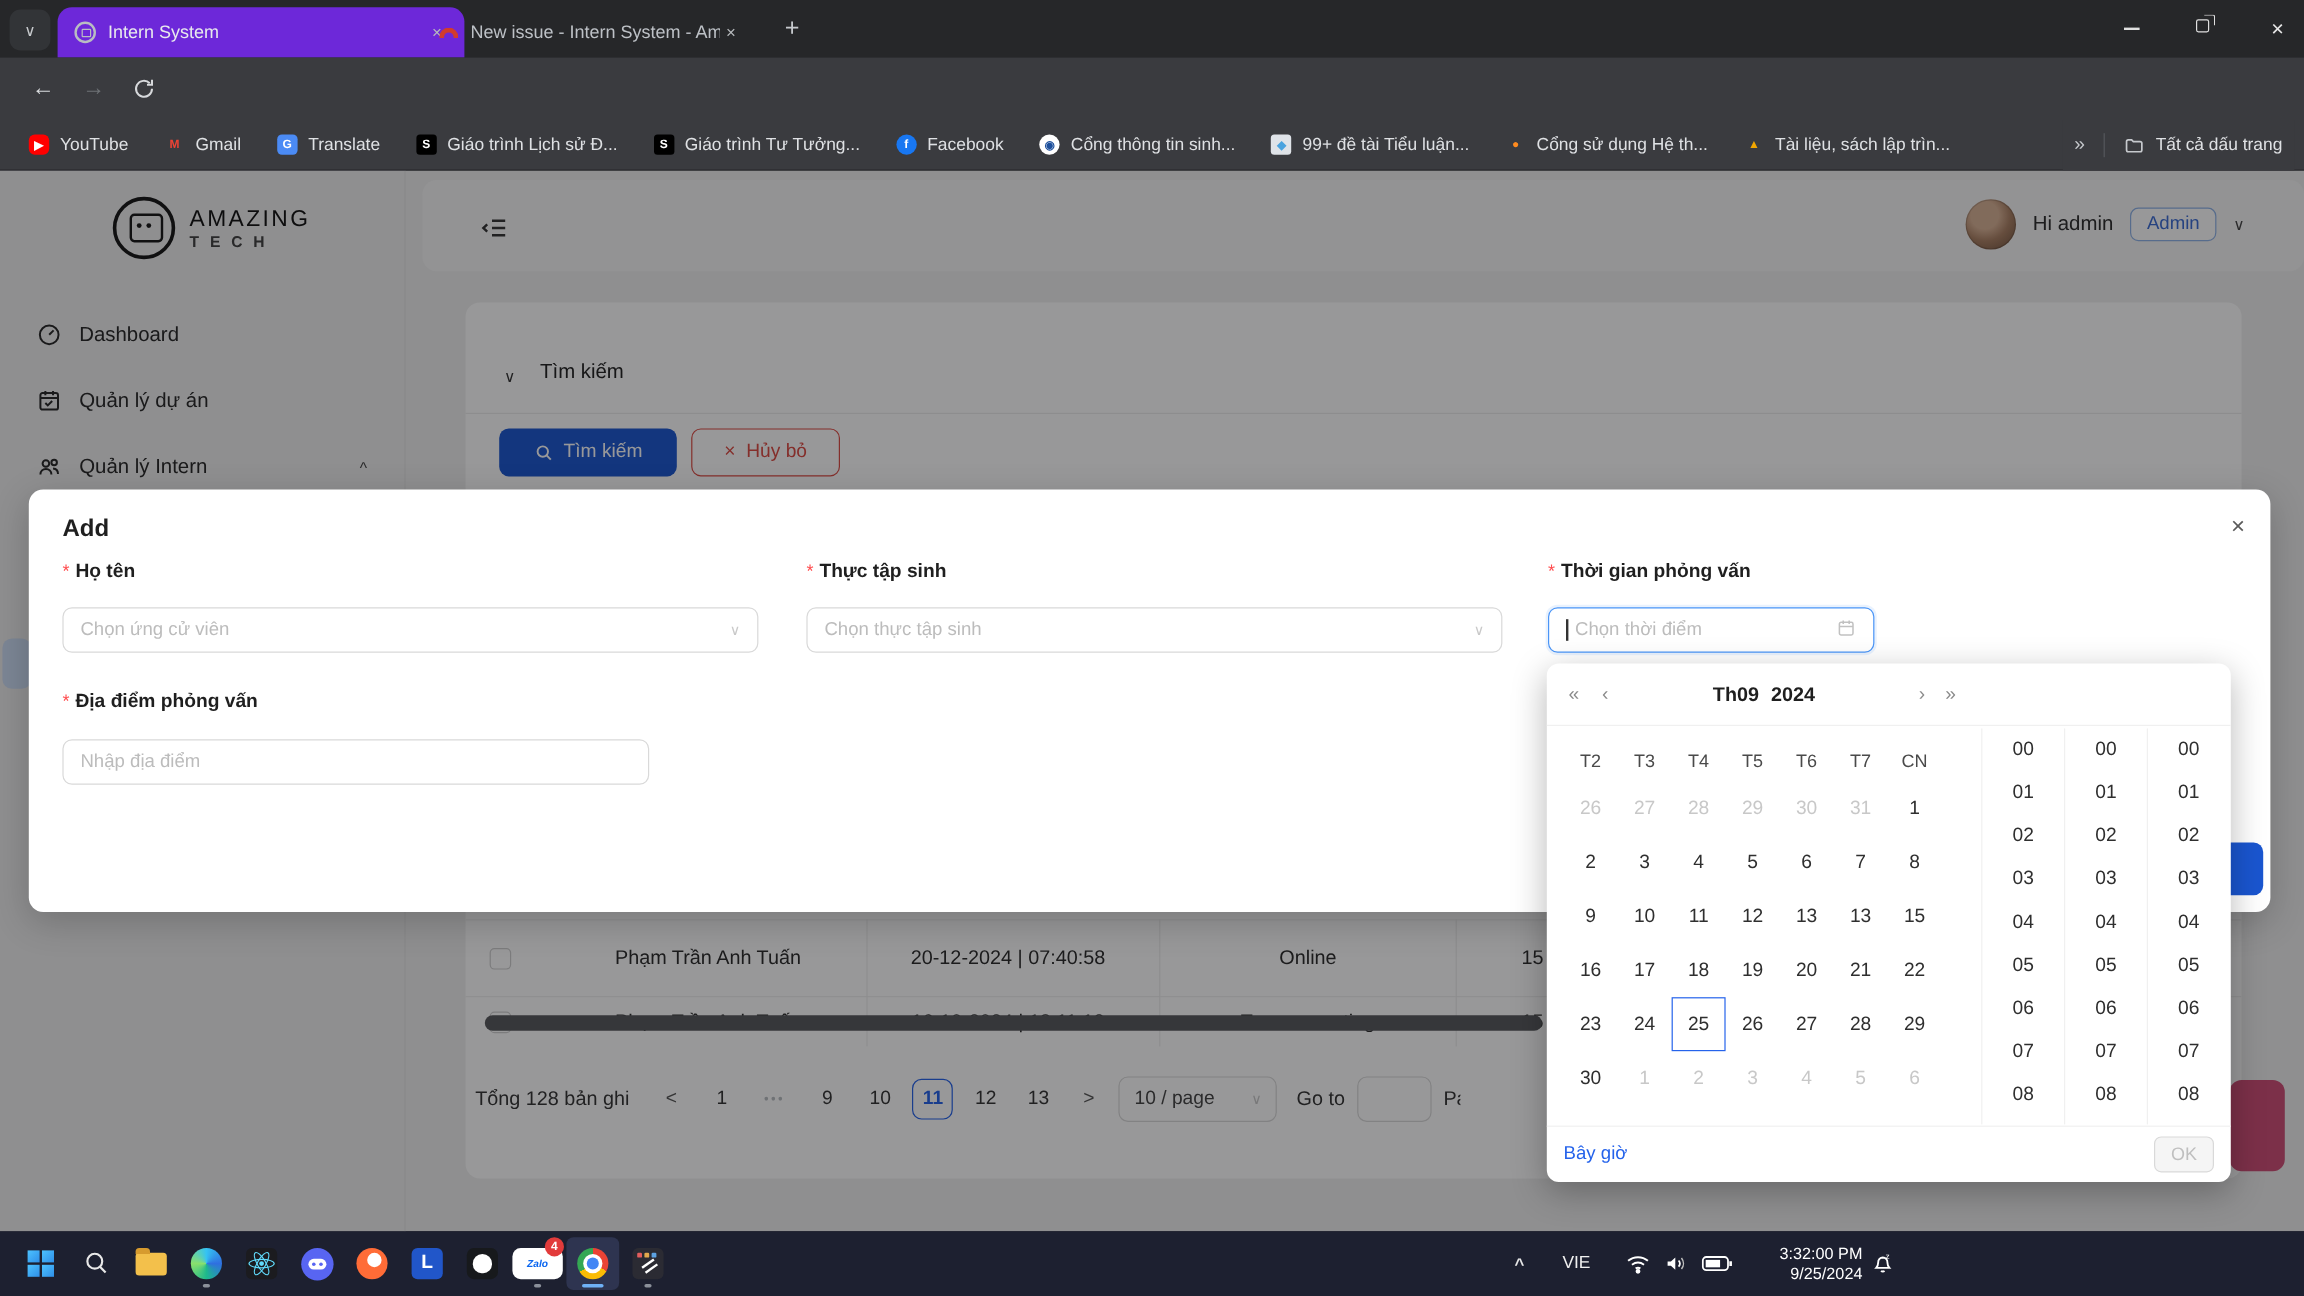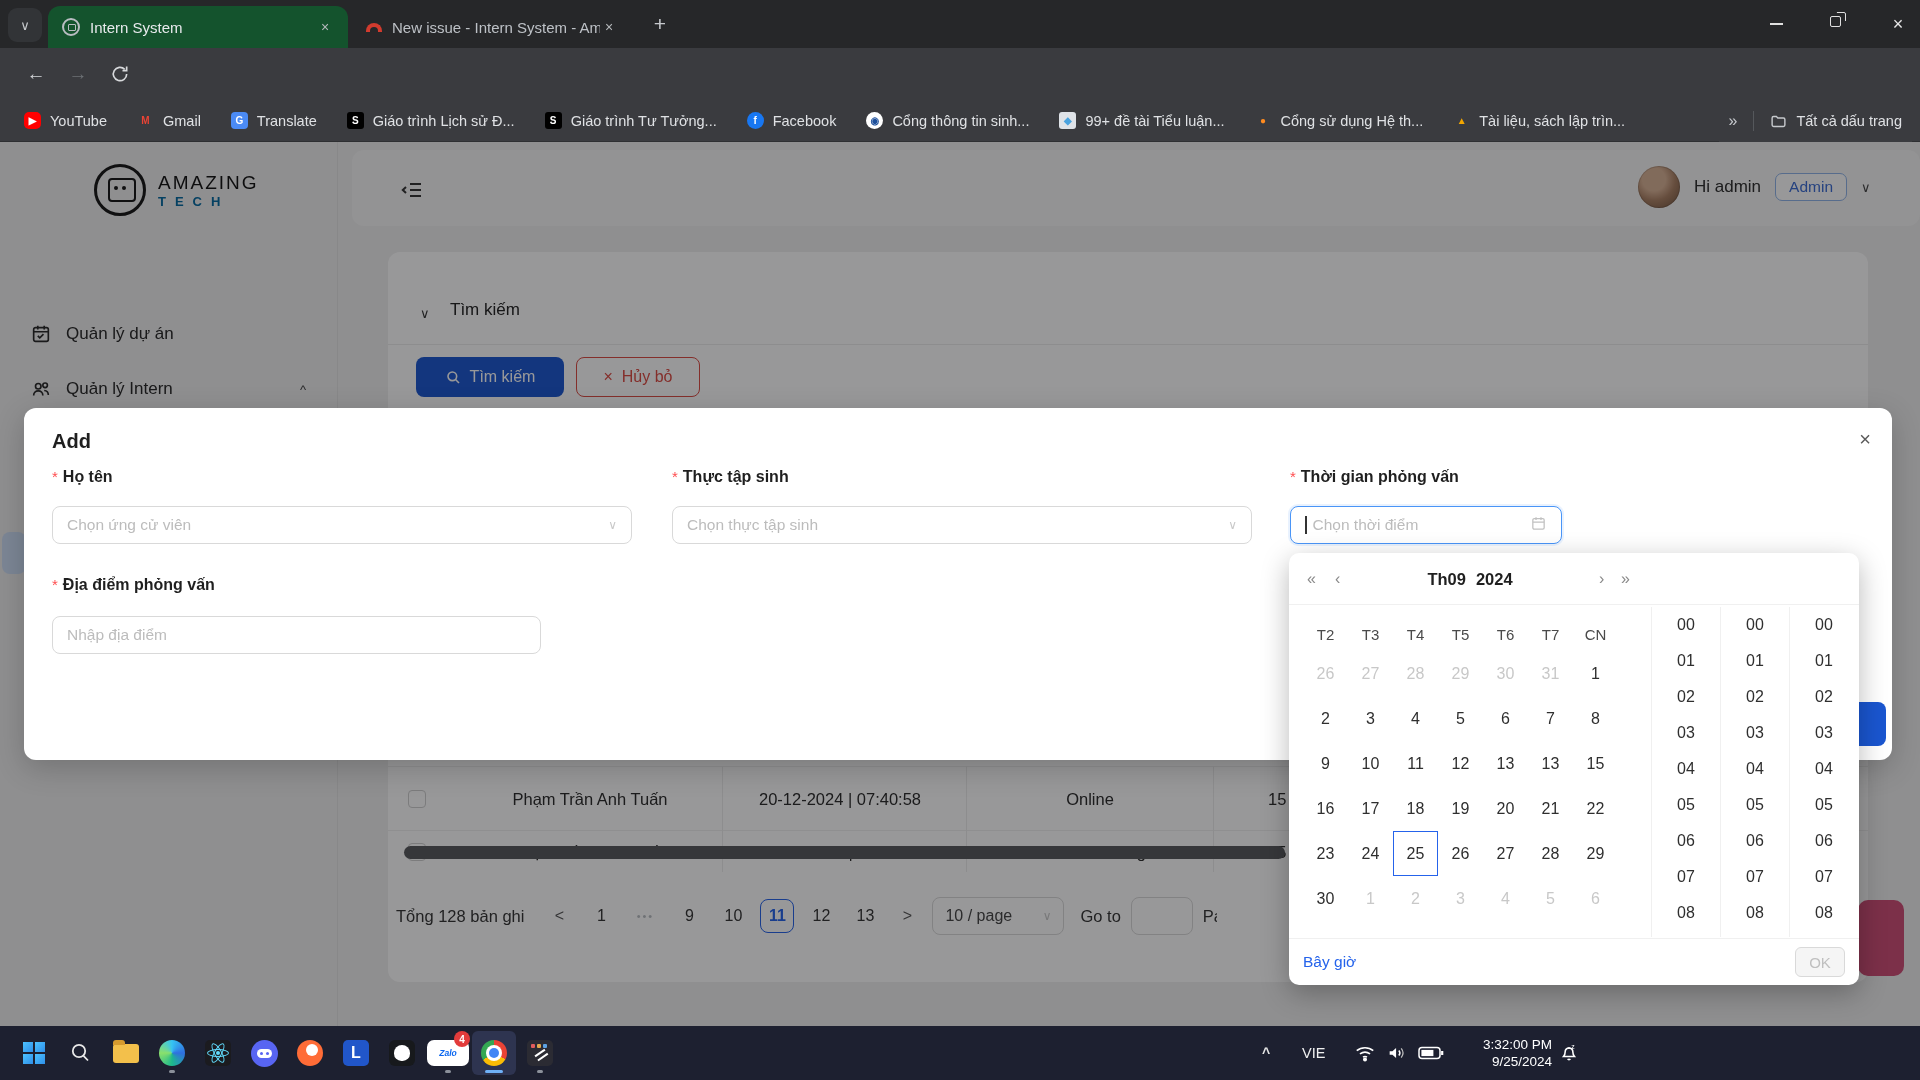--- a/index.html
+++ b/index.html
@@ -4,21 +4,21 @@
 <style>
 *{margin:0;padding:0;box-sizing:border-box}
 html,body{width:1920px;height:1080px;overflow:hidden;font-family:"Liberation Sans",sans-serif}
 #stage{position:relative;width:1920px;height:1080px;background:#202124}
 
 
 #chrome{position:absolute;inset:0 0 auto 0;height:142px;background:#262729;z-index:5}
 #tabstrip{position:absolute;top:0;left:0;right:0;height:48px}
 #tab-search{position:absolute;left:8px;top:8px;width:34px;height:34px;border-radius:9px;background:#323437;color:#c7cacd;display:flex;align-items:center;justify-content:center;font-size:13px}
 .tab{position:absolute;top:6px;height:42px;display:flex;align-items:center;padding:0 14px;font-size:15px}
-#tab1{left:48px;width:300px;background:#14532d;border-radius:12px 12px 0 0;color:#e8eaed}
+#tab1{left:48px;width:339px;background:#6d28d9;border-radius:12px 12px 0 0;color:#e8eaed}
 #tab2{left:352px;width:280px;color:#bdc1c6}
 .tab .title{flex:1;white-space:nowrap;overflow:hidden;margin-left:10px}
 .tab-close{width:18px;height:18px;display:flex;align-items:center;justify-content:center;border-radius:50%;font-size:14px;color:#b7babd}
 .fav1{width:18px;height:18px;border-radius:50%;border:2px solid #b9bdc2;position:relative}
 .fav1::after{content:"";position:absolute;left:4px;top:4px;width:6px;height:5px;border:1.5px solid #b9bdc2;border-radius:1px}
 .fav2{width:16px;height:9px;border:4px solid #d23b2e;border-bottom:none;border-radius:10px 10px 0 0}
 #newtab{position:absolute;left:646px;top:10px;width:28px;height:28px;display:flex;align-items:center;justify-content:center;color:#c6c9cd;font-size:21px;border-radius:50%}
 #win-min{position:absolute;left:1770px;top:23px;width:13px;height:2px;background:#e0e0e0}
 #win-restore{position:absolute;left:1830px;top:16px;width:11px;height:11px;border:1.3px solid #e0e0e0;border-radius:2px}
 #win-restore::before{content:"";position:absolute;left:2px;top:-5px;width:11px;height:11px;border:1.3px solid #e0e0e0;border-radius:2px;clip-path:polygon(30% 0,100% 0,100% 70%,85% 70%,85% 15%,30% 15%)}
@@ -44,21 +44,21 @@
 #bmk-all{color:#dfe1e4;font-size:14.5px;display:flex;align-items:center;gap:9px}
 
 
 #page{position:absolute;top:142px;left:0;width:1920px;height:884px;background:#f0f0f0;z-index:1}
 #sidebar{position:absolute;left:0;top:0;width:338px;height:884px;background:#efefef;border-right:1px solid #e3e3e3}
 #logo{position:absolute;left:94px;top:22px;display:flex;align-items:center;gap:12px}
 #logo-mark{width:52px;height:52px;border:3px solid #151515;border-radius:50%;position:relative}
 #logo-mark::before{content:"";position:absolute;left:11px;top:11px;width:24px;height:20px;border:2.5px solid #151515;border-radius:4px}
 #logo-mark::after{content:"";position:absolute;left:17px;top:19px;width:4px;height:4px;background:#151515;border-radius:50%;box-shadow:8px 0 0 #151515}
 #brand1{font-size:19px;font-weight:400;letter-spacing:2px;color:#111}
-#brand2{font-size:13px;font-weight:700;letter-spacing:9px;color:#0369a1}
+#brand2{font-size:13px;font-weight:700;letter-spacing:9px;color:#404040}
 .side-item{position:absolute;left:30px;width:290px;height:44px;display:flex;align-items:center;gap:14px;color:#262626;font-size:17px}
 .side-item svg{flex:0 0 auto}
 .side-caret{margin-left:auto;margin-right:14px;font-size:13px;color:#444}
 #side-sliver{position:absolute;left:2px;top:390px;width:24px;height:42px;background:#cfe0f8;border-radius:8px}
 #content{position:absolute;left:338px;top:0;right:0;bottom:0}
 #header-bar{position:absolute;left:14px;top:8px;width:1568px;height:76px;background:#f6f6f6;border-radius:12px}
 #collapse-ico{position:absolute;left:62px;top:36px}
 #user-cluster{position:absolute;left:1300px;top:24px;display:flex;align-items:center;gap:14px}
 #avatar{width:42px;height:42px;border-radius:50%;background:radial-gradient(circle at 38% 32%,#d8b194 0 30%,#a97f62 55%,#6b4e3a 100%);box-shadow:inset 0 0 0 1px rgba(0,0,0,.15)}
 #greet{font-size:17px;color:#2b2b2b}
@@ -281,20 +281,28 @@
 
   <div id="page">
     <div id="sidebar">
       <div id="logo">
         <div id="logo-mark"></div>
         <div>
           <div id="brand1">AMAZING</div>
           <div id="brand2">TECH</div>
         </div>
       </div>
+      <div class="side-item" style="top:115px">
+        <svg width="22" height="22" viewBox="0 0 24 24" fill="none" stroke="#262626" stroke-width="1.8">
+            <circle cx="12" cy="12" r="8.5"></circle>
+            <path d="M12 12l4-4"></path>
+            <path d="M12 6.5v.01M7 14h.01M17 14h.01"></path>
+          </svg>
+        <span>Dashboard</span>
+      </div>
       <div class="side-item" style="top:170px">
         <svg width="22" height="22" viewBox="0 0 24 24" fill="none" stroke="#262626" stroke-width="1.8">
             <rect x="4" y="5" width="16" height="15" rx="2"></rect>
             <path d="M4 9.5h16M8.5 3v4M15.5 3v4"></path>
             <path d="M8.5 14l2.2 2.2 4-4"></path>
           </svg>
         <span>Quản lý dự án</span>
       </div>
       <div class="side-item" style="top:225px">
         <svg width="22" height="22" viewBox="0 0 24 24" fill="none" stroke="#262626" stroke-width="1.8">

